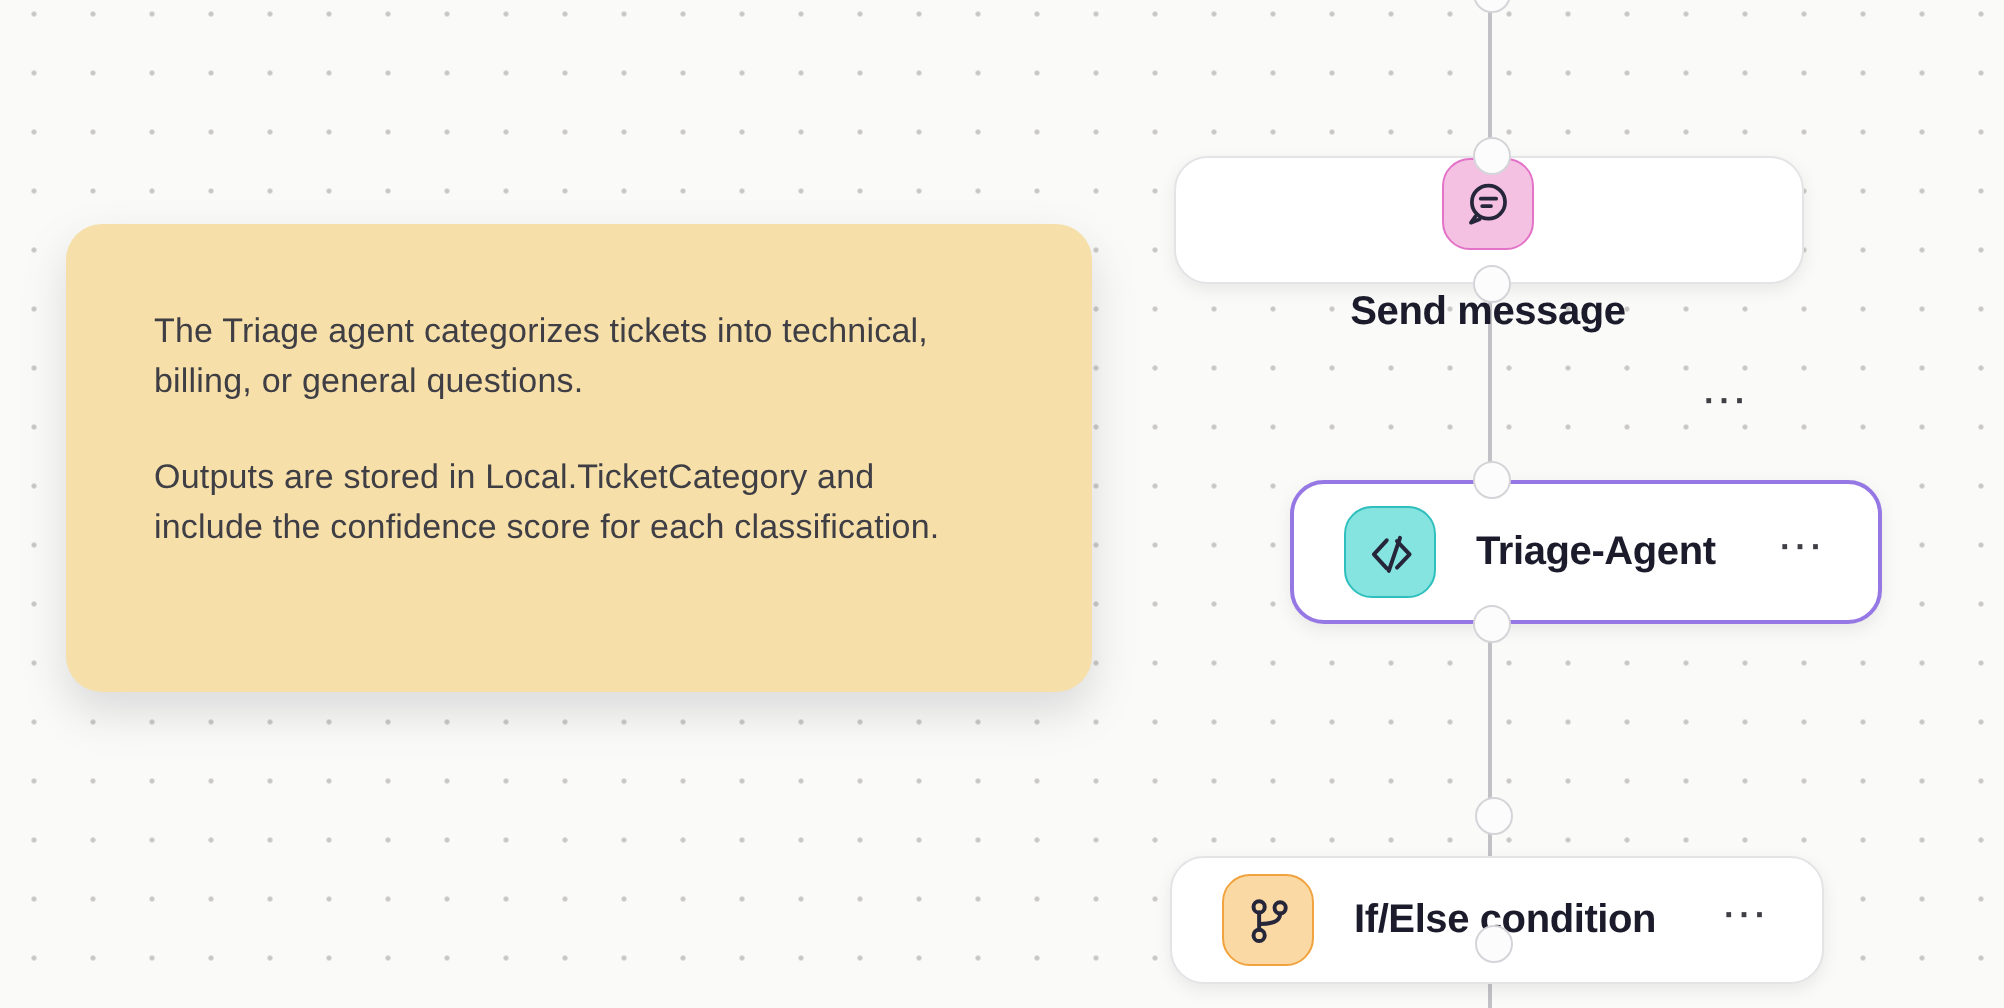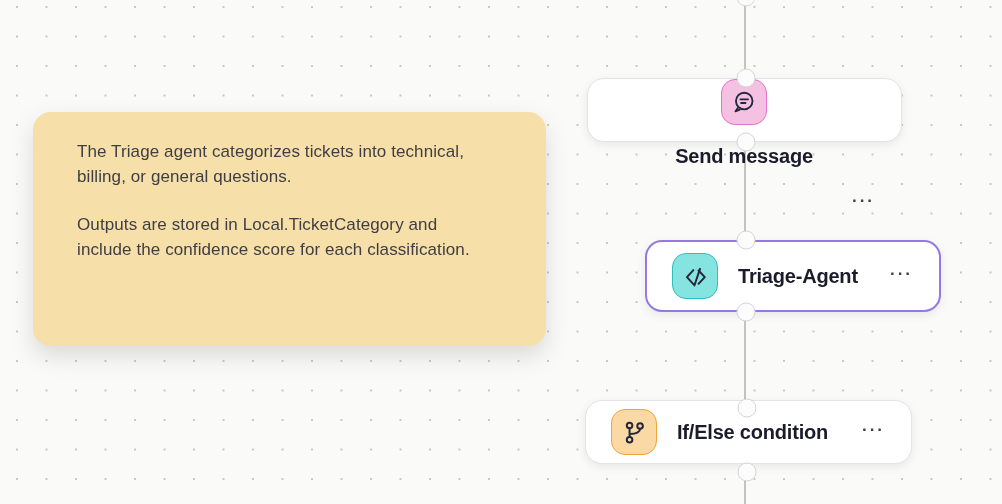--- a/index.html
+++ b/index.html
@@ -30,21 +30,21 @@
   
   .note {
     position: absolute;
     left: 33px;
     top: 112px;
     width: 513px;
     height: 234px;
     background: #f6dfa9;
     border-radius: 18px;
     box-shadow: 0 10px 22px rgba(110, 110, 120, 0.22);
-    padding: 28px 44px 0 44px;
+    padding: 42px 44px 0 44px;
   }
   .note p {
     font-size: 17px;
     line-height: 24.5px;
     color: #3e3e44;
     white-space: pre-line;
     letter-spacing: 0.1px;
   }
   .note p + p { margin-top: 24px; }
 
@@ -60,21 +60,21 @@
     box-shadow: 0 3px 8px rgba(80, 80, 90, 0.10);
     padding: 0 26px 0 25px;
     cursor: pointer;
   }
   .node.selected {
     border: 2px solid #9678e4;
     margin-left: 48px;
   }
   .node-send   { left: 587px; top: 78px;  width: 315px; height: 64px; flex-direction: column; }
   .node-triage { left: 597px; top: 240px; width: 296px; height: 72px; }
-  .node-ifelse { left: 585px; top: 400px; width: 327px; height: 64px; }
+  .node-ifelse { left: 585px; top: 428px; width: 327px; height: 64px; }
 
   .node-icon {
     width: 46px;
     height: 46px;
     border-radius: 14px;
     display: flex;
     align-items: center;
     justify-content: center;
     flex: 0 0 auto;
   }

